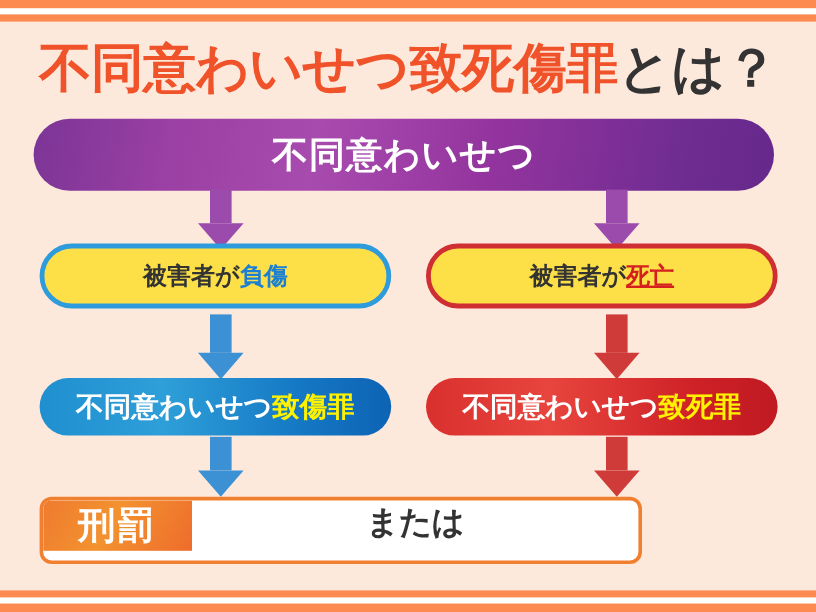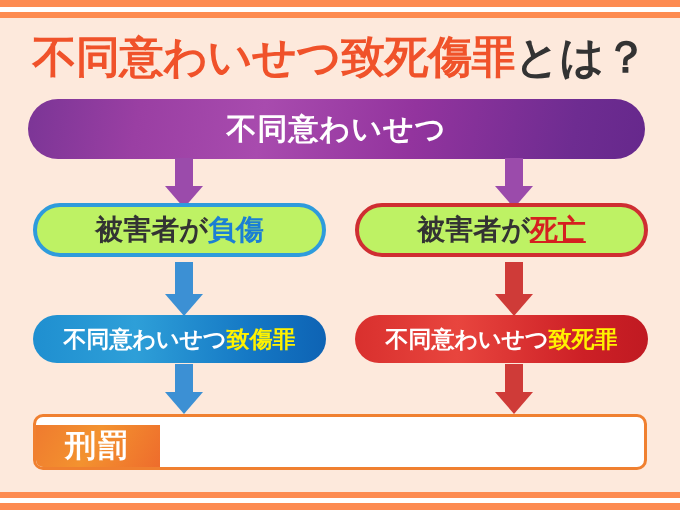--- a/index.html
+++ b/index.html
@@ -85,23 +85,23 @@
   .arrow-b-low   { left:165px; top:364px; width:38px; height:50px; }
   .arrow-b-low   .stem { height:28px; }
   .arrow-r-low   { left:495px; top:364px; width:38px; height:50px; }
   .arrow-r-low   .stem { height:28px; }
 
   
   .pill-outline {
     position:absolute; top:203px;
     width:293px; height:54px;
     border-radius:27px;
-    background:#bef264;
-    display:flex; align-items:center; justify-content:center;
-    font-size:28px; font-weight:bold;
+    background:#fde047;
+    display:flex; align-items:center; justify-content:center;
+    font-size:20px; font-weight:bold;
     color:#333333;
     white-space:nowrap;
   }
   .pill-left  { left:33px;  border:4px solid #2E9BDC; }
   .pill-right { left:355px; border:4px solid #CF2E32; }
   .pill-left  .hl { color:#1B7FD4; }
   .pill-right .hl { color:#D52020;text-decoration:underline; }
 
   
   .pill-solid {
@@ -113,23 +113,23 @@
     color:#FFFFFF;
     white-space:nowrap;
   }
   .solid-blue { left:33px;  background:linear-gradient(90deg,#1F8FD0 0%,#2E9FD8 35%,#1477C4 75%,#0E63B4 100%); }
   .solid-red  { left:355px; background:linear-gradient(90deg,#D9302E 0%,#E8453E 35%,#CD2026 78%,#C01A22 100%); }
   .pill-solid .hl { color:#FFF200; }
 
   
   .penalty {
     position:absolute; left:33px; top:414px;
-    width:614px; height:56px;
+    width:502px; height:56px;
     border-radius:10px;
-    display:flex; align-items:flex-end;
+    display:flex; align-items:flex-start;
     background:#FFFFFF;
     border:3px solid #F08030;
     overflow:hidden;
   }
   .penalty-label {
     width:124px;
     background:linear-gradient(120deg,#EF7B2F 0%,#F3922F 45%,#EE6C2C 100%);
     display:flex; align-items:center; justify-content:center;
     color:#FFFFFF;
     font-size:31px; font-weight:bold;
@@ -205,14 +205,15 @@
   <div class="head"></div>
 </div>
 <div class="arrow a-red arrow-r-low">
   <div class="stem"></div>
   <div class="head"></div>
 </div>
 
 <div class="penalty">
   <div class="penalty-label">刑罰</div>
   <div class="penalty-value">
+      <span class="conj">または</span>
   </div>
 </div>
 
 </body></html>

